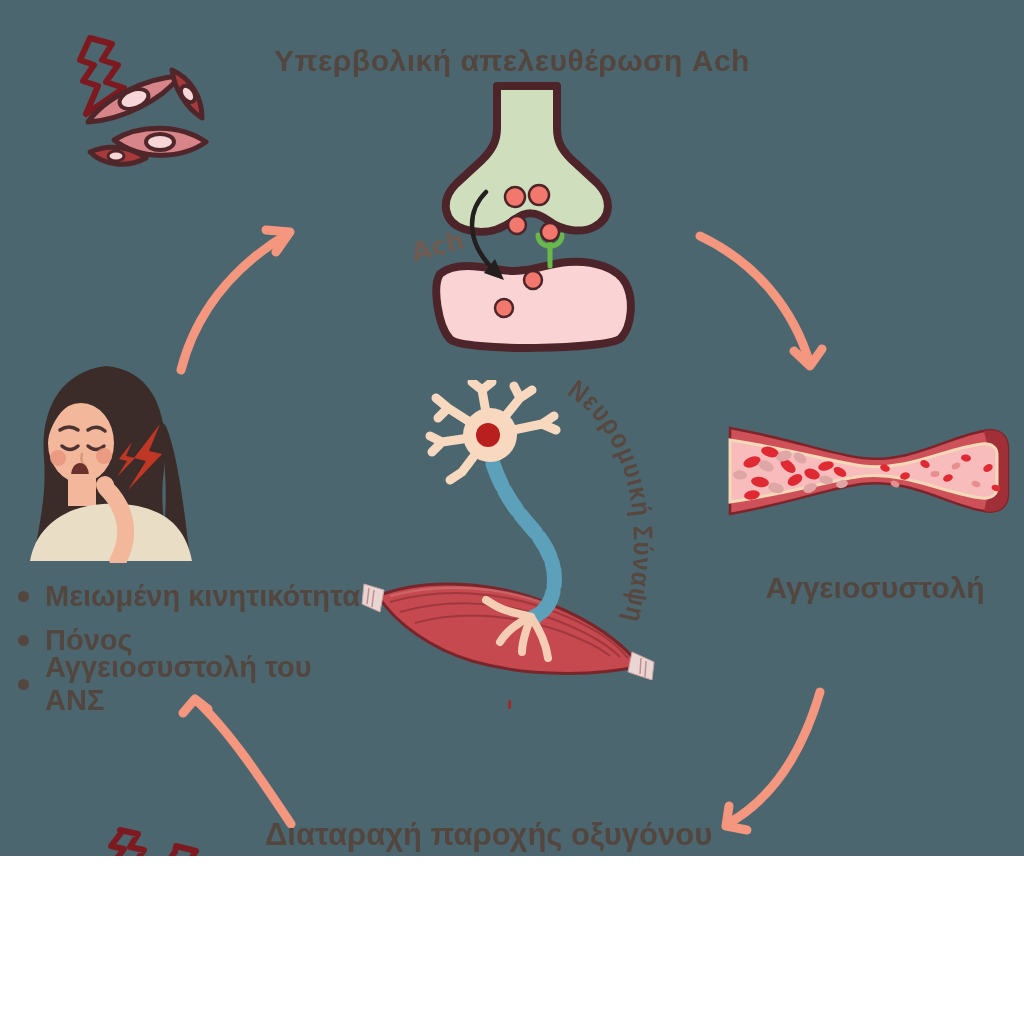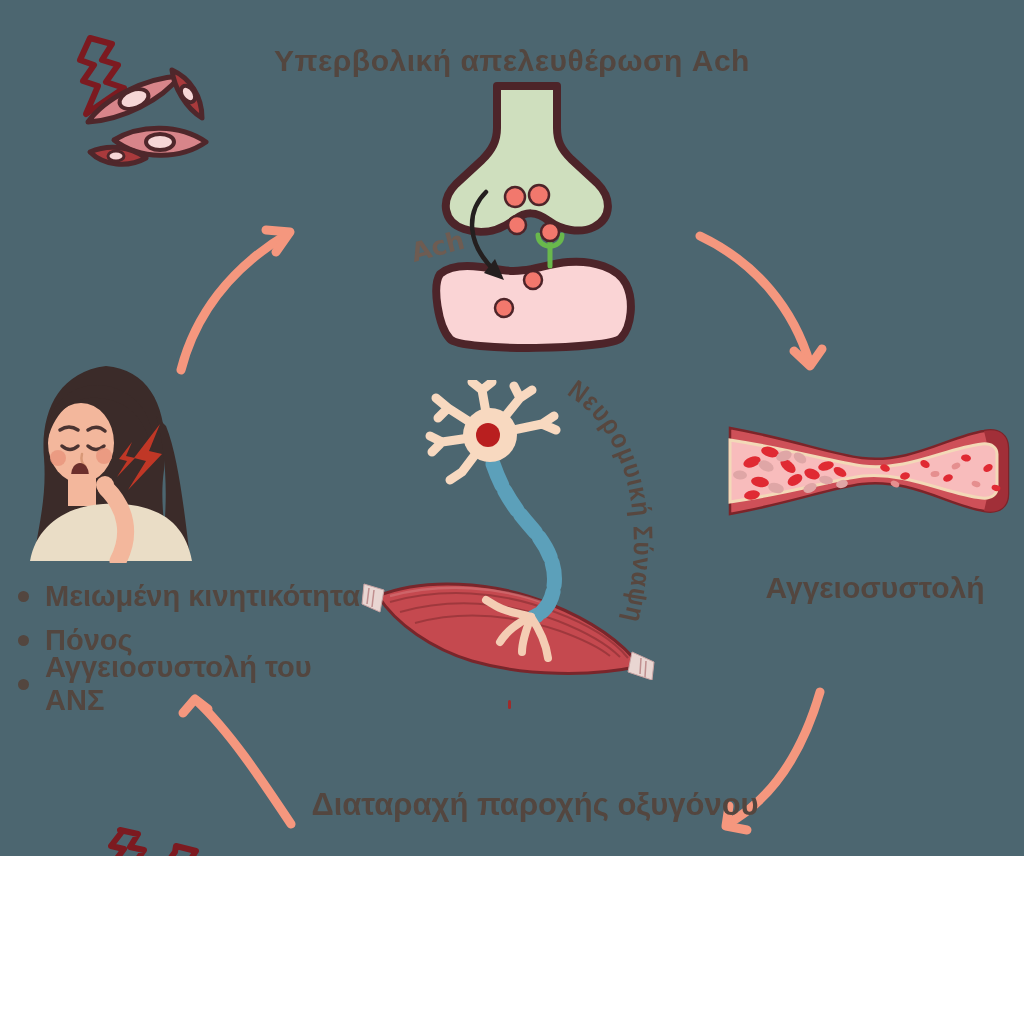--- a/index.html
+++ b/index.html
@@ -2,21 +2,21 @@
 <html><head>
 <meta charset="utf-8">
 <style>
   html,body{margin:0;padding:0;}
   body{font-family:"Liberation Sans",sans-serif;}
   #canvas{position:relative;width:1024px;height:856px;background:#4C6670;overflow:hidden;}
   .abs{position:absolute;}
   .txt{color:#53463F;font-weight:700;}
   #title{left:0;right:0;top:44px;text-align:center;font-size:30px;letter-spacing:.5px;}
   #right-label{left:730px;top:556px;width:290px;text-align:center;font-size:30px;line-height:48px;margin-top:8px;}
-  #bottom-label{left:265px;top:782px;width:540px;text-align:center;font-size:31px;line-height:46px;}
+  #bottom-label{left:265px;top:812px;width:540px;font-size:31px;line-height:46px;}
   #left-list{left:10px;top:560px;width:360px;font-size:29px;margin-top:14px;}
   .bullet-row{display:flex;align-items:center;height:44px;}
   .dot{width:11px;height:11px;border-radius:50%;background:#53463F;margin:0 16px 0 8px;flex:0 0 auto;}
   #watermark{left:440px;top:960px;font-size:27px;color:#fde047;font-weight:700;letter-spacing:.5px;}
   #tiny-dot{left:508px;top:700px;width:3px;height:9px;background:#9E2B2B;border-radius:2px;}
   svg{display:block;}
 </style>
 </head>
 <body>
 

